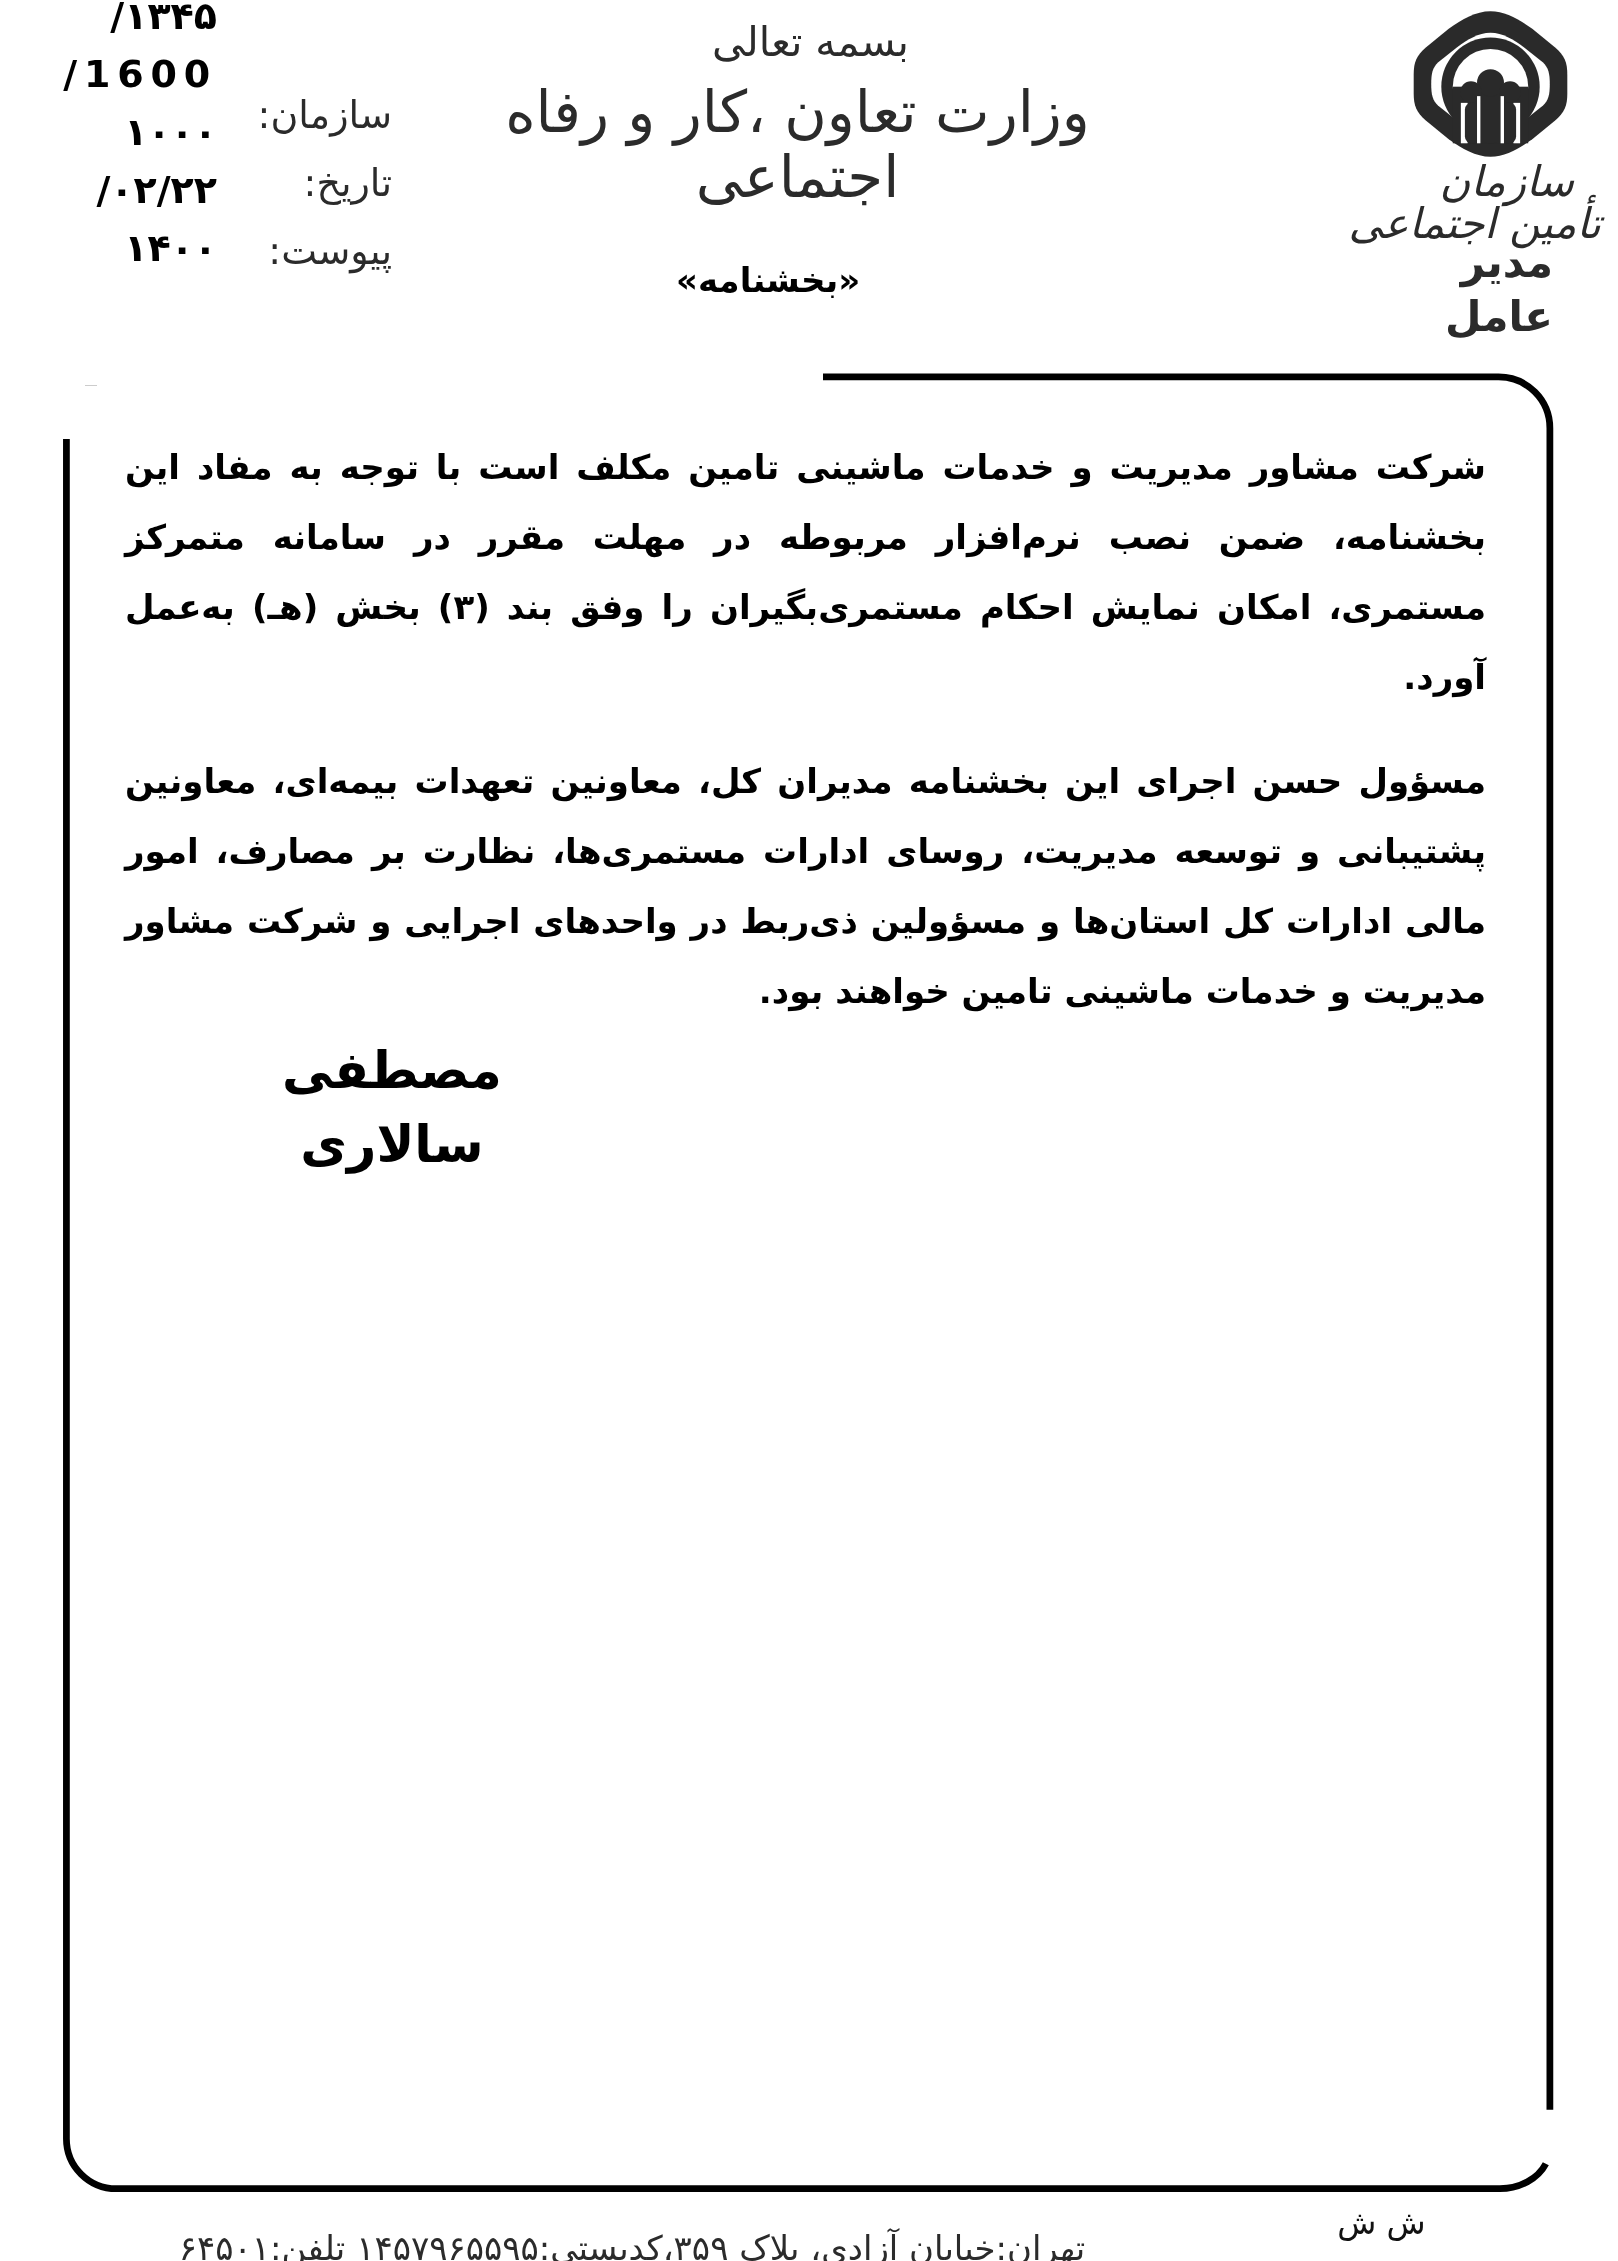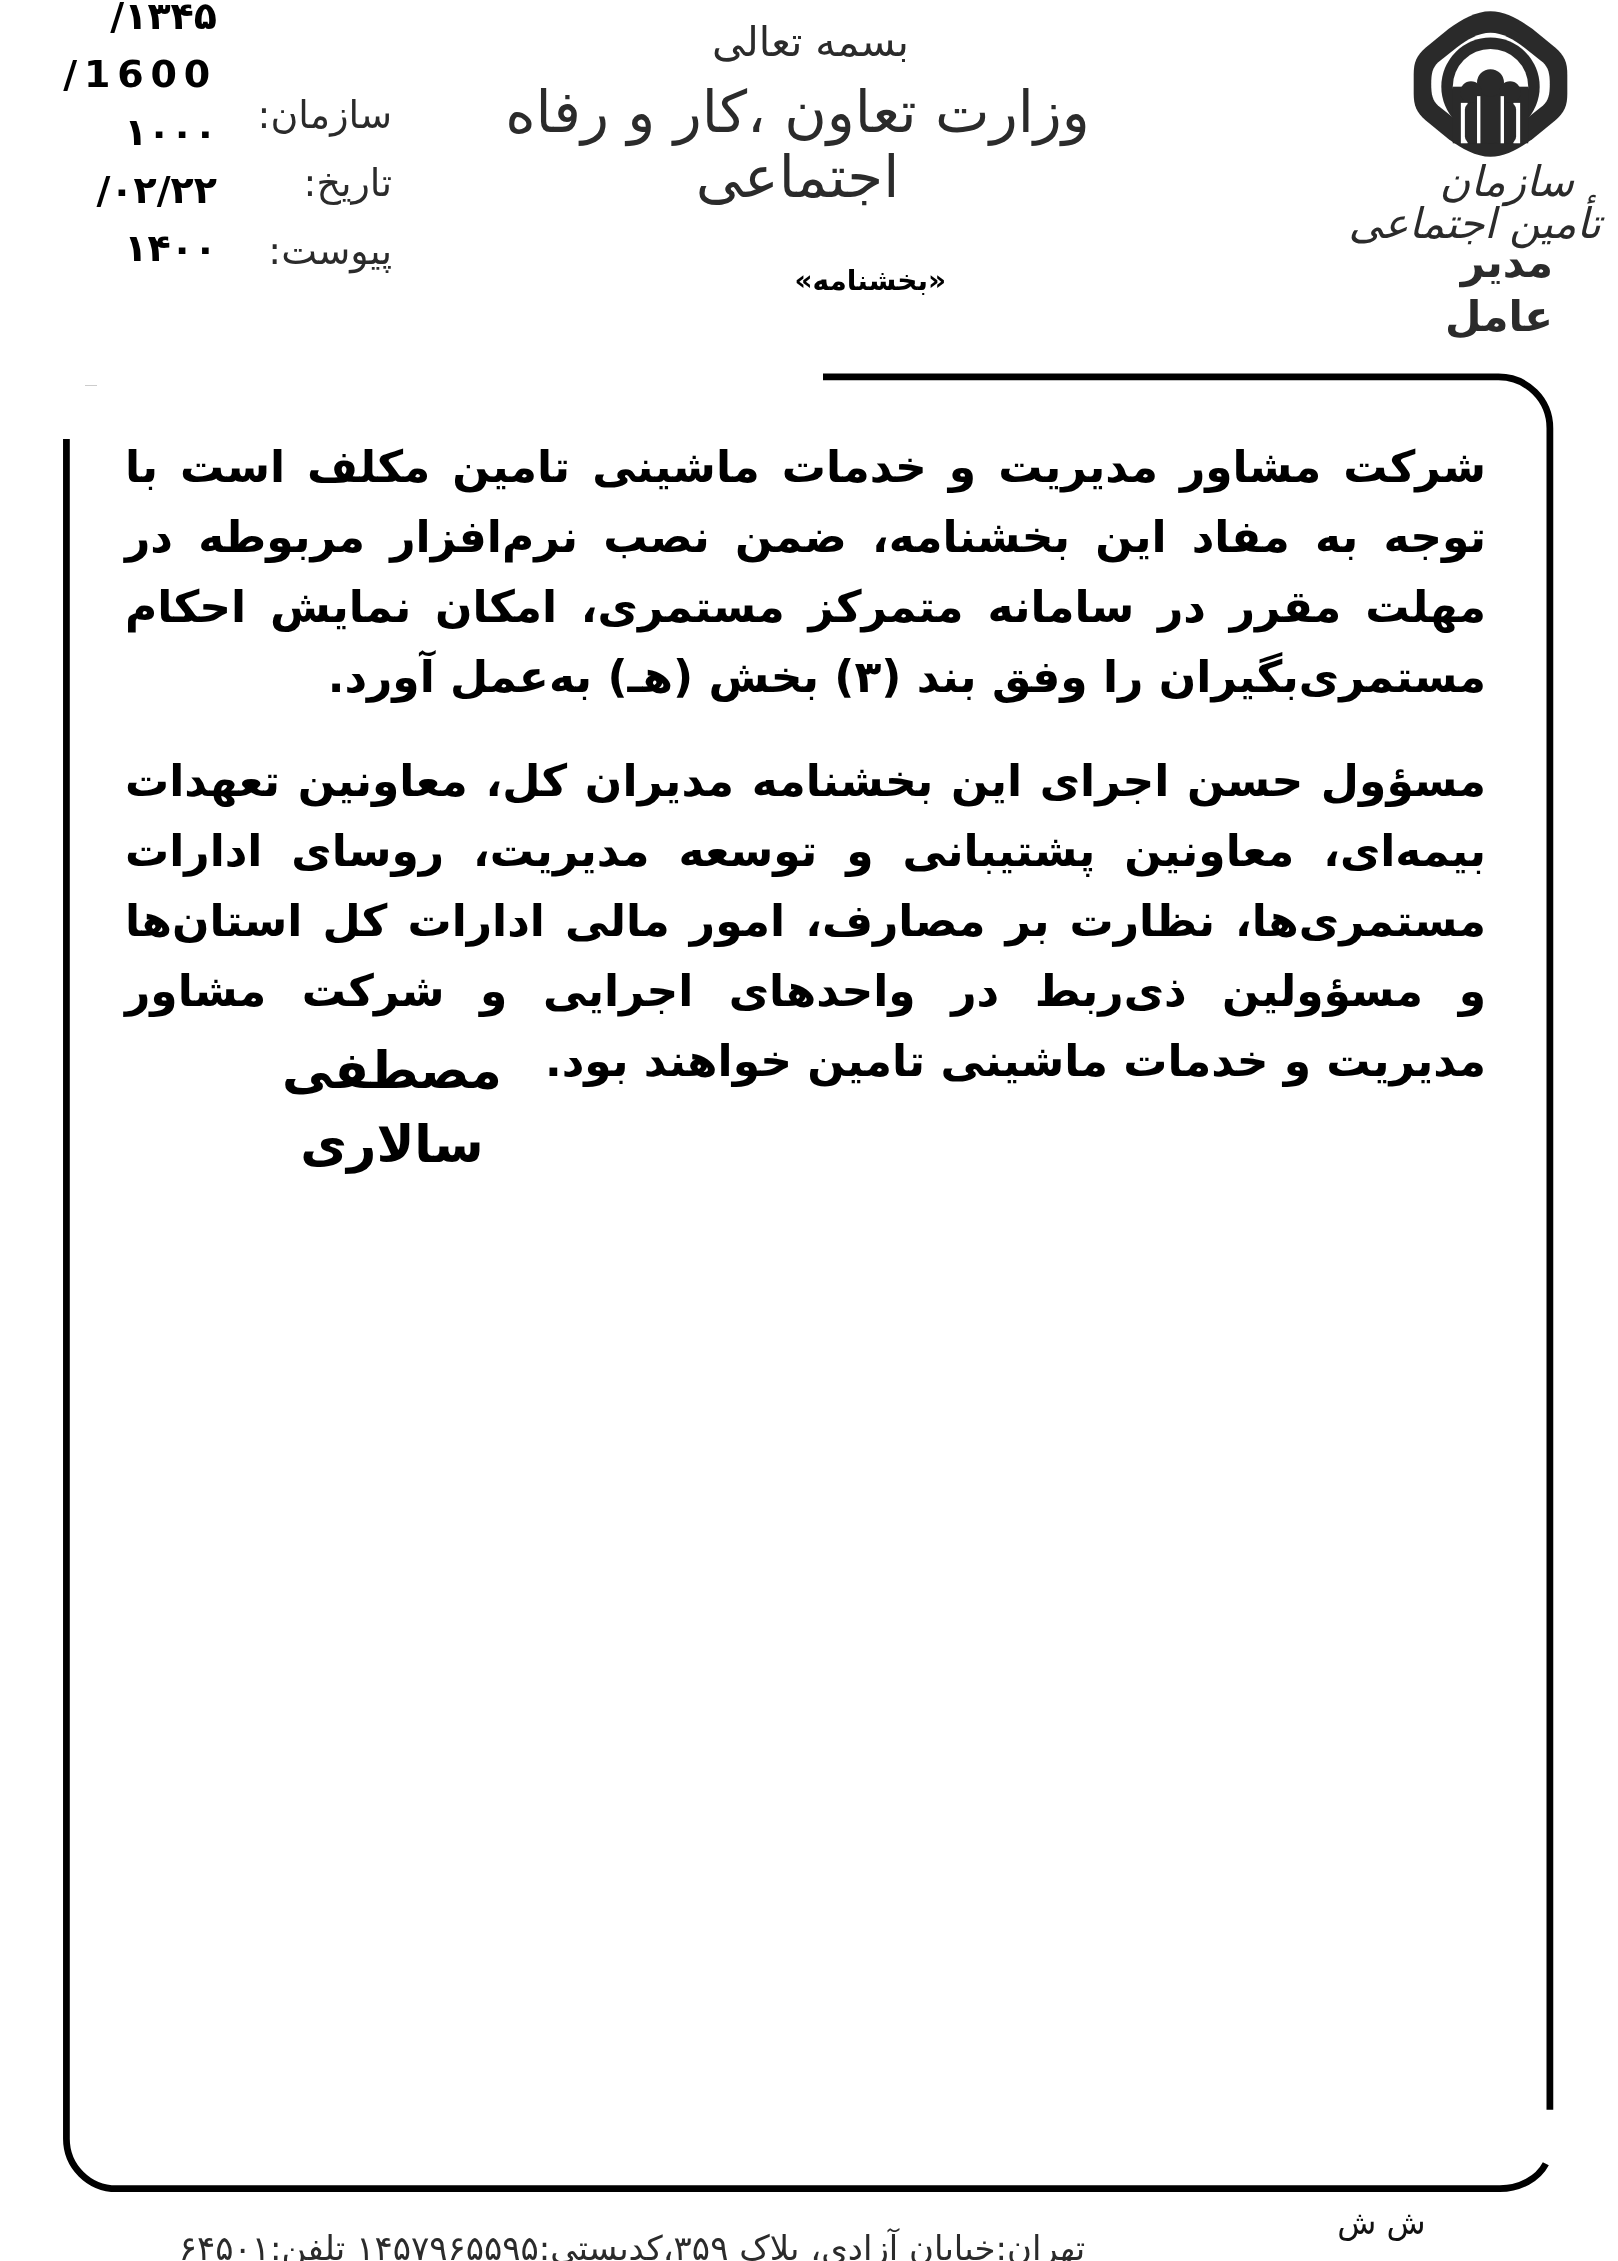--- a/index.html
+++ b/index.html
@@ -3,38 +3,38 @@
 <meta charset="utf-8">
 <style>
   html, body { margin:0; padding:0; background:#ffffff; }
   body { width:1619px; height:2261px; position:relative; overflow:hidden; font-family:"DejaVu Sans", sans-serif; color:#000; }
   .abs { position:absolute; }
   .rtl { direction:rtl; unicode-bidi:embed; }
 
   
   .bismillah { left:662px; top:15px; width:297px; text-align:center; font-size:41px; color:#2b2b2b; line-height:54px; }
   .ministry { left:473px; top:80px; width:649px; text-align:center; font-size:58px; color:#2b2b2b; line-height:65px; }
-  .circular-title { left:676px; top:257px; width:270px; text-align:right; font-size:28px; font-weight:bold; line-height:47px; }
+  .circular-title { left:676px; top:257px; width:270px; text-align:left; font-size:34px; font-weight:bold; line-height:47px; }
 
   .meta-labels { left:257px; top:81px; width:135px; text-align:right; font-size:38px; color:#2b2b2b; }
   .meta-labels div { height:68px; line-height:68px; }
   .meta-values { left:41px; top:-13.5px; width:176px; text-align:right; font-size:38px; font-weight:bold; color:#000; direction:ltr; }
   .meta-values div { height:58px; line-height:58px; letter-spacing:6.8px; }
 
   
   .logo { left:1411px; top:6.8px; width:159px; height:154px; }
   .org-name { left:1324px; top:161px; width:277px; text-align:right; font-size:42px; line-height:42px; color:#2b2b2b;font-style:italic; }
   .org-role { left:1371px; top:236px; width:182px; text-align:right; font-size:42px; font-weight:bold; line-height:54px; color:#2b2b2b; }
 
   
   .frame { left:0; top:0; width:1619px; height:2261px; }
   .stray-mark { left:85px; top:385px; width:12px; height:1.4px; background:#cccccc; }
 
   
-  .body-text { left:125px; top:432px; width:1361px; font-size:44px; font-weight:bold; line-height:70px; text-align:justify; text-align-last:right; }
+  .body-text { left:125px; top:432px; width:1361px; font-size:34px; font-weight:bold; line-height:70px; text-align:justify; text-align-last:right; }
   .para { margin:0; }
   .para + .para { margin-top:34px; }
   .signature { left:203px; top:1034px; width:378px; text-align:center; font-size:51px; font-weight:bold; line-height:74px; }
 
   
   .footer-address { left:176px; top:2194px; width:912px; text-align:center; font-size:34px; color:#2b2b2b; line-height:54px;margin-top:27px; }
   .footer-fax { left:1270px; top:2196px; width:223px; text-align:center; font-size:32px; color:#111; line-height:54px; }
 </style>
 </head>
 <body>

